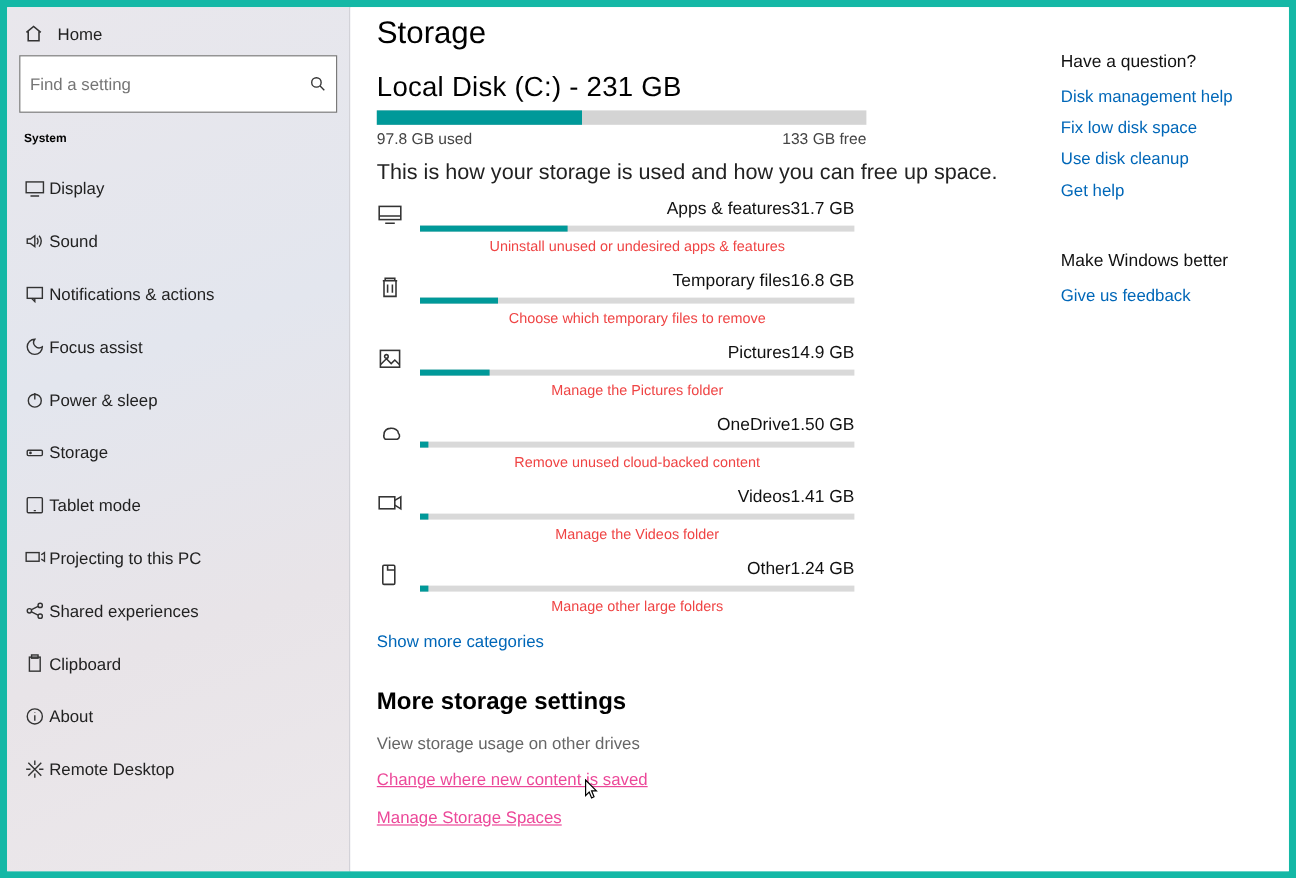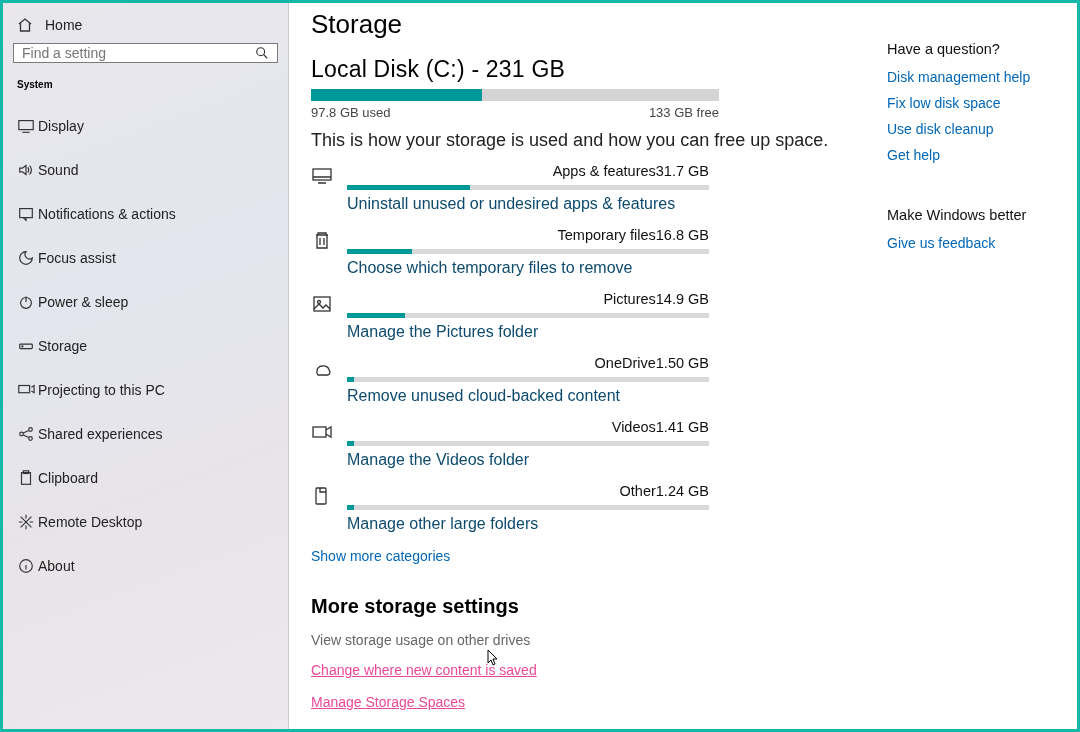--- a/index.html
+++ b/index.html
@@ -1,22 +1,22 @@
 <!DOCTYPE html>
 <html><head>
 <meta charset="utf-8">
 <style>
   * { box-sizing: border-box; margin: 0; padding: 0; font-family: "Segoe UI", Tahoma, sans-serif; }
   body { width: 1080px; height: 732px; overflow: hidden; background: #fff; }
-  .app { display: flex; width: 100%; height: 100%; border: 3px solid #14b8a6; }
+  .app { display: flex; width: 100%; height: 100%; border: 6px solid #14b8a6; }
   .sidebar { width: 286px; background: linear-gradient(160deg, #e9e7ec 0%, #e3e6ee 40%, #e8e4e8 70%, #ece8eb 100%); padding: 8px 0; border-right: 1px solid #c9c9cf; overflow:hidden;}
   .home-row { display:flex; align-items:center; gap:12px; padding:6px 14px 10px 14px; font-size:14px; color:#222;}
   .home-row .icon { width:16px; height:16px; display:inline-flex; align-items:center; justify-content:center;}
   .search-wrap { padding:0 10px 14px 10px;}
-  .search { display:flex; align-items:center; height:20px; background:#fff; border:1px solid #7a7a7a; padding:0 8px; color:#6b6b6b; font-size:14px;}
+  .search { display:flex; align-items:center; height:48px; background:#fff; border:1px solid #7a7a7a; padding:0 8px; color:#6b6b6b; font-size:14px;}
   .search input { flex:1; border:none; outline:none; font-size:14px; color:#333; background:transparent;}
   .search .sicon { width:14px; height:14px; }
   .section-label { font-weight:600; font-size:10px; padding:2px 14px 14px 14px; }
   .navlist {}
   .nav-item { display:flex; align-items:center; gap:3px; height:44px; padding:0 14px; font-size:14px; color:#222; cursor:default;}
   .nav-item .icon { width:18px; height:18px; display:inline-flex; align-items:center; justify-content:center; color:#333;}
   .main { flex:1; display:flex; background:#fff; }
   .content { flex:1; padding:6px 10px 0 22px; overflow:hidden; }
   .rightcol { width:190px; padding:38px 10px 12px 0; font-size:14px;}
   h1.page-title { font-weight:400; font-size:26px; margin-bottom:16px;}
@@ -25,21 +25,21 @@
   .disk-bar .fill { height:100%; background:#009999;}
   .disk-stats { width:408px; display:flex; justify-content:space-between; font-size:13px; color:#444; margin-bottom:10px;}
   .intro { font-size:18px; color:#222; margin-bottom:12px;}
   .catlist { width:398px;}
   .cat { display:flex; align-items:flex-start; gap:14px; margin-bottom:14px;}
   .cat .caticon { width:22px; height:22px; margin-top:2px; display:flex; align-items:center; justify-content:center; color:#333;}
   .cat .catbody { flex:1;}
   .cat .catheader { display:flex; justify-content:flex-end; font-size:14.5px; color:#111;}
   .cat .catbar { height:5px; background:#d9d9d9; margin:6px 0 5px 0;}
   .cat .catbar .cfill { height:100%; background:#009999;}
-  .cat .catdesc { font-size:16px; color:#0c4a6e;}
+  .cat .catdesc { font-size:12px; color:#ef4444;text-align:center;}
   .link { color:#0067b8; font-size:14px; cursor:pointer;}
   .link-row { margin-top:6px;}
   h3.more { font-weight:700; font-size:20px; margin-top:30px; margin-bottom:14px;}
   .grey-link { font-size:14px; color:#666; margin-bottom:14px;}
   .blue-link { font-size:14px; color:#ec4899; margin-bottom:16px; display:block;text-decoration:underline;}
   .right-head { font-size:14.5px; color:#111; margin-bottom:12px;}
   .right-link { display:block; color:#0067b8; font-size:14px; margin-bottom:10px;}
   .cursor-img { position:absolute; left:483px; top:649px; pointer-events:none;}
   svg { stroke:#333; fill:none; stroke-width:1.3; }
 </style>
@@ -119,20 +119,29 @@
             <svg viewBox="0 0 20 20" width="18" height="18">
               <rect x="3" y="8" width="14" height="5" rx="1"></rect>
               <circle cx="6" cy="10.5" r="0.6" fill="#333"></circle>
             </svg>
           </span>
         <span>Storage</span>
       </div>
       <div class="nav-item">
         <span class="icon">
             <svg viewBox="0 0 20 20" width="18" height="18">
+              <rect x="3" y="3" width="14" height="14" rx="1"></rect>
+              <path d="M9 15 H11"></path>
+            </svg>
+          </span>
+        <span>Tablet mode</span>
+      </div>
+      <div class="nav-item">
+        <span class="icon">
+            <svg viewBox="0 0 20 20" width="18" height="18">
               <rect x="2" y="5" width="12" height="8"></rect>
               <path d="M16 7 L19 5 V13 L16 11"></path>
             </svg>
           </span>
         <span>Projecting to this PC</span>
       </div>
       <div class="nav-item">
         <span class="icon">
             <svg viewBox="0 0 20 20" width="18" height="18">
               <circle cx="5" cy="10" r="2"></circle>
@@ -148,33 +157,33 @@
             <svg viewBox="0 0 20 20" width="18" height="18">
               <rect x="5" y="4" width="10" height="13"></rect>
               <rect x="7" y="2" width="6" height="3"></rect>
             </svg>
           </span>
         <span>Clipboard</span>
       </div>
       <div class="nav-item">
         <span class="icon">
             <svg viewBox="0 0 20 20" width="18" height="18">
-              <path d="M4 4 L16 16 M4 16 L16 4 M10 2 V6 M10 14 V18 M2 10 H6 M14 10 H18"></path>
-            </svg>
-          </span>
-        <span>Remote Desktop</span>
-      </div>
-      <div class="nav-item">
-        <span class="icon">
-            <svg viewBox="0 0 20 20" width="18" height="18">
               <circle cx="10" cy="10" r="7"></circle>
               <path d="M10 6 V6.5 M10 9 V14"></path>
             </svg>
           </span>
         <span>About</span>
+      </div>
+      <div class="nav-item">
+        <span class="icon">
+            <svg viewBox="0 0 20 20" width="18" height="18">
+              <path d="M4 4 L16 16 M4 16 L16 4 M10 2 V6 M10 14 V18 M2 10 H6 M14 10 H18"></path>
+            </svg>
+          </span>
+        <span>Remote Desktop</span>
       </div>
     </div>
   </div>
 
   <div class="main">
     <div class="content">
       <h1 class="page-title">Storage</h1>
       <h2 class="disk-title">Local Disk (C:) - 231 GB</h2>
       <div class="disk-bar">
         <div class="fill" id="disk-fill" style="width: 42%;"></div>

